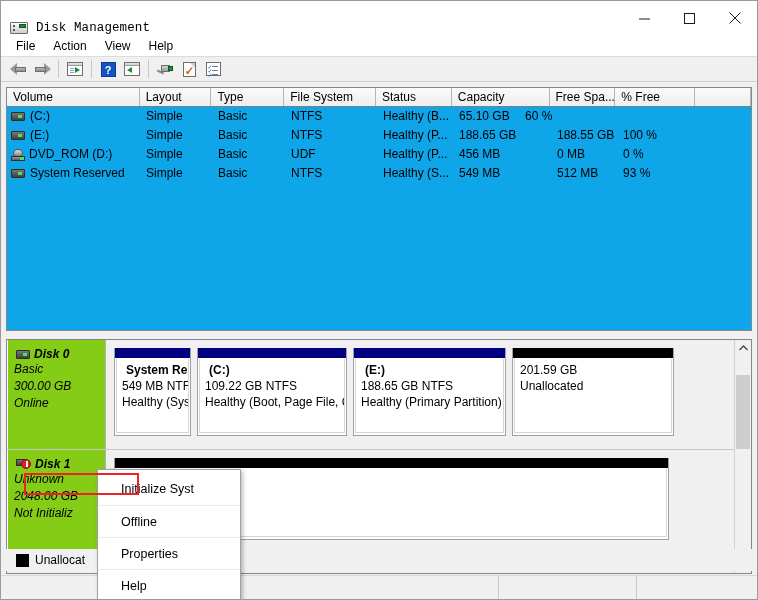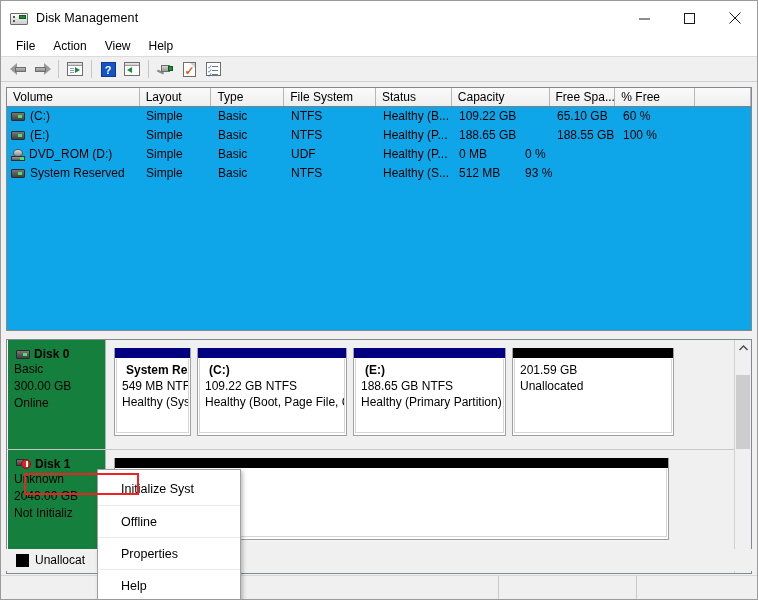--- a/index.html
+++ b/index.html
@@ -17,22 +17,23 @@
     width:758px; height:600px;
     border:1px solid #9a9a9a;
     background:#f0f0f0;
     overflow:hidden;
   }
 
   
   .titlebar {
     height:34px;
     background:#ffffff;
-    display:flex; align-items:center;
-    position:relative;
+    display:flex; align-items:flex-end;
+    position:relative;
+    font-family:Liberation Mono, monospace;
   }
   .title-icon {
     width:18px; height:16px;
     margin-left:9px; margin-right:8px;
     position:relative; flex:none;
   }
   .ti-body {
     position:absolute; left:0; top:3px;
     width:18px; height:12px;
     background:linear-gradient(#fcfcfc,#cdcdcd);
@@ -189,25 +190,26 @@
     position:absolute; left:0; top:0; right:17px; bottom:0;
     overflow:hidden;
   }
   .disk-row {
     position:relative;
     display:flex;
     border-bottom:1px solid #c8c8c8;
   }
   .disk-info {
     width:99px; flex:none;
-    background:#15803d;
+    background:#84cc16;
     border-right:1px solid #b0b0b0;
     border-left:1px solid #ffffff;
     padding:7px 0 0 0;
     position:relative;
+    font-style:italic;
   }
   .disk-info .dtitle {
     font-weight:bold; font-size:12px;
     display:flex; align-items:center; padding-left:8px;
   }
   .disk-info .dline {
     font-size:12px; padding-left:6px; line-height:17px; white-space:nowrap;
   }
   .dico-hd {
     width:14px; height:9px; margin-right:4px; flex:none; position:relative;
@@ -437,21 +439,20 @@
           <div class="vcell first" style="width: 133px;">
             <div class="vicon-hd">
               <div class="led"></div>
             </div>
             <span>(C:)</span>
           </div>
           <div class="vcell" style="width: 72px;">Simple</div>
           <div class="vcell" style="width: 73px;">Basic</div>
           <div class="vcell" style="width: 92px;">NTFS</div>
           <div class="vcell" style="width: 76px;">Healthy (B...</div>
-          <div class="vcell" style="width: 98px;">109.22 GB</div>
           <div class="vcell" style="width: 66px;">65.10 GB</div>
           <div class="vcell" style="width: 80px;">60 %</div>
         </div>
         <div class="vrow">
           <div class="vcell first" style="width: 133px;">
             <div class="vicon-hd">
               <div class="led"></div>
             </div>
             <span>(E:)</span>
           </div>
@@ -469,34 +470,36 @@
               <div class="cddisc"></div>
               <div class="cdtray"></div>
               <div class="led"></div>
             </div>
             <span>DVD_ROM (D:)</span>
           </div>
           <div class="vcell" style="width: 72px;">Simple</div>
           <div class="vcell" style="width: 73px;">Basic</div>
           <div class="vcell" style="width: 92px;">UDF</div>
           <div class="vcell" style="width: 76px;">Healthy (P...</div>
+          <div class="vcell" style="width: 98px;">456 MB</div>
           <div class="vcell" style="width: 66px;">0 MB</div>
           <div class="vcell" style="width: 80px;">0 %</div>
         </div>
         <div class="vrow">
           <div class="vcell first" style="width: 133px;">
             <div class="vicon-hd">
               <div class="led"></div>
             </div>
             <span>System Reserved</span>
           </div>
           <div class="vcell" style="width: 72px;">Simple</div>
           <div class="vcell" style="width: 73px;">Basic</div>
           <div class="vcell" style="width: 92px;">NTFS</div>
           <div class="vcell" style="width: 76px;">Healthy (S...</div>
+          <div class="vcell" style="width: 98px;">549 MB</div>
           <div class="vcell" style="width: 66px;">512 MB</div>
           <div class="vcell" style="width: 80px;">93 %</div>
         </div>
       </div>
   </div>
 
   <div class="splitter">
       <div class="grip"></div>
     </div>
 

